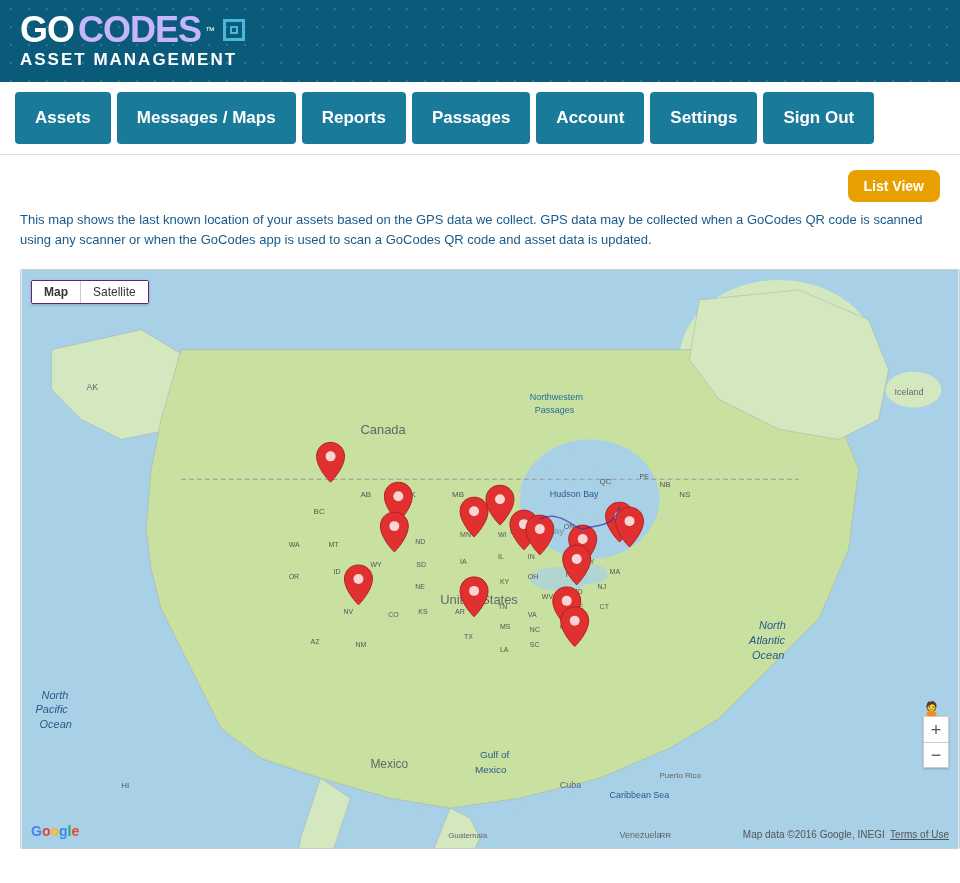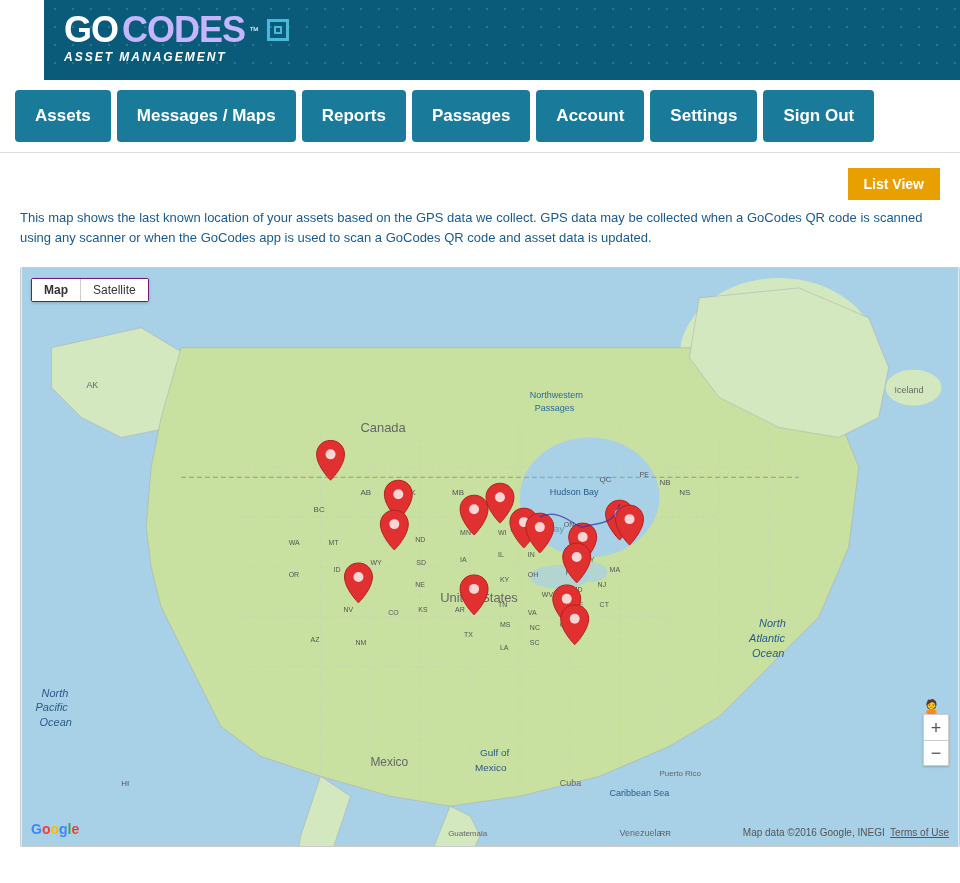--- a/index.html
+++ b/index.html
@@ -3,24 +3,24 @@
   <meta charset="utf-8">
   <style>
     * { margin: 0; padding: 0; box-sizing: border-box; }
     body { font-family: Arial, sans-serif; background: #fff; width: 960px; }
 
     
     .header {
       background: #0a5a7a;
       padding: 12px 20px;
       display: flex;
+      align-items: center;
       min-height: 80px;
       position: relative;
       overflow: hidden;
-      margin-left: 44px;
     }
     .header-dots {
       position: absolute;
       right: 0; top: 0;
       width: 100%; height: 100%;
       background-image: radial-gradient(circle, rgba(255,255,255,0.15) 1px, transparent 1px);
       background-size: 18px 18px;
       background-position: 200px 0;
     }
     .logo-container {
@@ -60,26 +60,25 @@
       align-items: center;
       justify-content: center;
       margin-left: 4px;
     }
     .logo-icon-inner {
       width: 8px;
       height: 8px;
       border: 2px solid #4ab8d8;
     }
     .logo-subtitle {
-      font-size: 12px;
+      font-size: 17px;
       color: #fff;
       letter-spacing: 2px;
       font-weight: 600;
       margin-top: 2px;
-      font-style: italic;
     }
 
     
     .nav {
       background: #fff;
       padding: 10px 15px;
       display: flex;
       gap: 6px;
       border-bottom: 1px solid #ddd;
     }
@@ -101,21 +100,21 @@
       padding: 15px 20px;
     }
     .list-view-btn {
       float: right;
       background: #e8a000;
       color: #fff;
       border: none;
       padding: 8px 16px;
       font-size: 14px;
       font-weight: 600;
-      border-radius: 0;
+      border-radius: 8px;
       cursor: pointer;
       margin-bottom: 8px;
     }
     .clearfix::after { content: ''; display: table; clear: both; }
     .map-description {
       font-size: 13px;
       color: #1a5a8a;
       line-height: 1.5;
       margin-bottom: 20px;
       clear: both;

